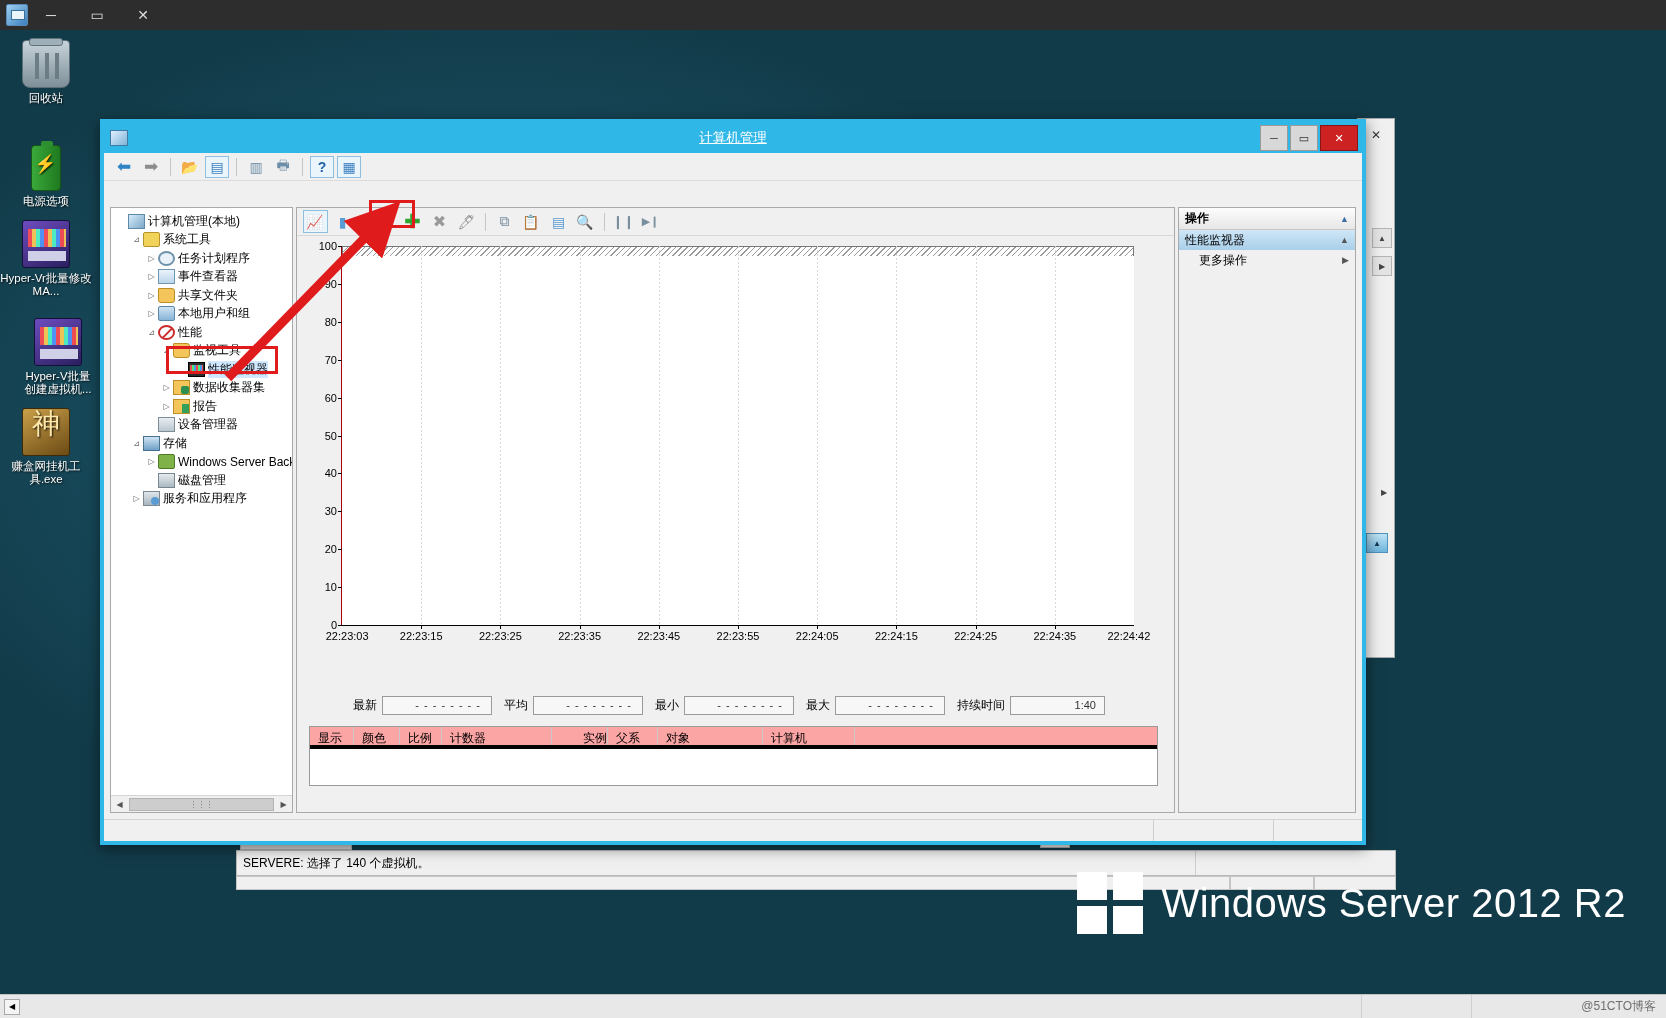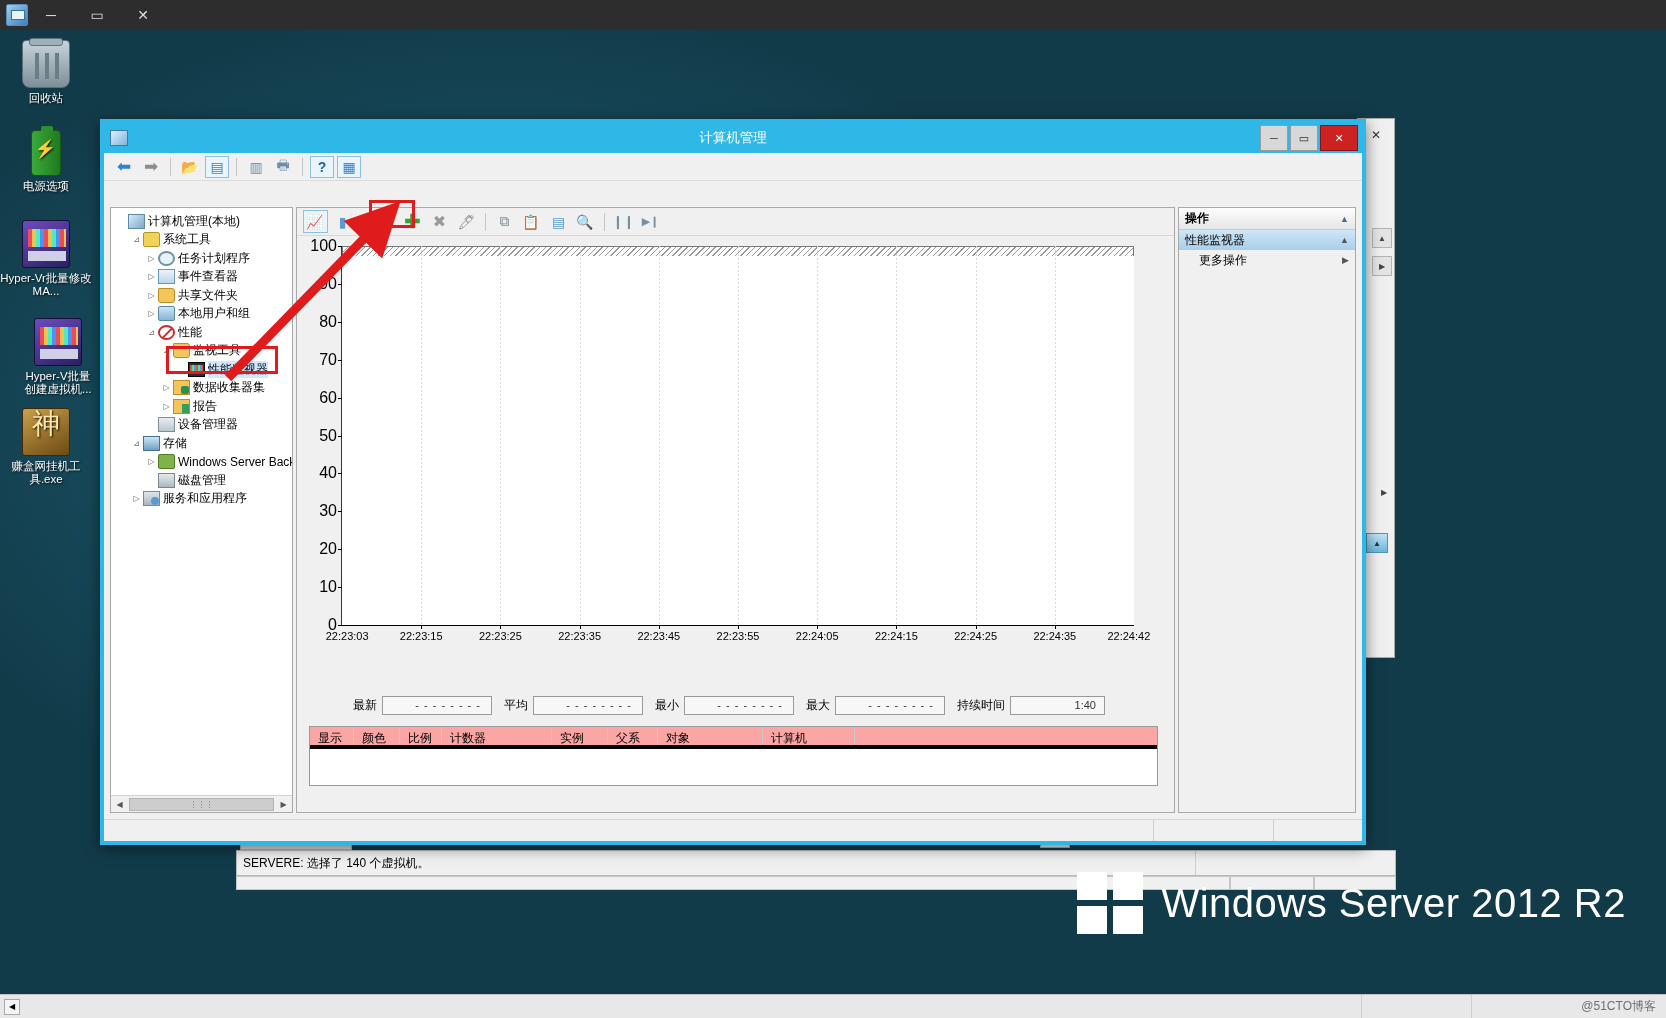--- a/index.html
+++ b/index.html
@@ -104,21 +104,21 @@
     height:30px; background:#2fb7e8; color:#fff;
     display:flex; align-items:center; position:relative;
   }
   #cm-titlebar .cm-icon{
     width:18px; height:16px; margin-left:6px; flex:none;
     background:linear-gradient(135deg,#dfefff,#7fb4d8);
     border:1px solid #3f7ba5;
   }
   #cm-title-text{
     position:absolute; left:0; right:0; text-align:center;
-    font-size:13.5px; color:#fff; pointer-events:none;
+    font-size:13.5px; color:#fff; pointer-events:none;text-decoration:underline;
   }
   .cm-wbtns{ margin-left:auto; display:flex; height:26px; align-items:stretch; z-index:2;}
   .cm-wbtn{
     width:28px; display:flex; align-items:center; justify-content:center;
     background:#d8d8d8; color:#333; border:1px solid #9a9a9a; margin-right:2px;
     font-size:11px;
   }
   .cm-wbtn.close{ background:#cc2222; color:#fff; border-color:#8a1414; margin-right:4px; width:38px;}
 
   
@@ -222,21 +222,21 @@
   #plot{
     position:absolute; left:38px; top:4px; right:32px; bottom:56px;
     background:#fff; border-left:1px solid #a00; border-bottom:1px solid #000;
   }
   #plot-hatch{
     position:absolute; left:0; top:0; right:0; height:10px;
     background:repeating-linear-gradient(135deg,#fff 0 3px,#999 3px 4px);
     border:1px solid #777; border-bottom:none;
   }
   .ylabel{
-    position:absolute; right:100%; margin-right:5px; font-size:16px; color:#000;
+    position:absolute; right:100%; margin-right:5px; font-size:11px; color:#000;
     transform:translateY(-50%); white-space:nowrap;
   }
   .ytick{ position:absolute; left:-4px; width:4px; height:1px; background:#000; }
   .xtickmark{ position:absolute; bottom:-4px; width:1px; height:4px; background:#000; }
   .xgridline{ position:absolute; top:0; bottom:0; width:1px;
     background:repeating-linear-gradient(#d9d9d9 0 2px, transparent 2px 4px); }
   .xlabel{
     position:absolute; top:100%; margin-top:5px; font-size:11px; color:#000;
     transform:translateX(-50%); white-space:nowrap;
   }
@@ -261,21 +261,21 @@
     border:1px solid #9a9a9a; background:#fff;
   }
   #legend-head{
     display:flex; height:22px; background:#fca5a5; border-bottom:4px solid #000000;
     font-size:12px;
   }
   #legend-head div{
     border-right:1px solid #c9c9c9; padding:3px 0 0 8px; white-space:nowrap; overflow:hidden;
   }
   .lc-show{ width:44px; } .lc-color{ width:46px; } .lc-scale{ width:42px; }
-  .lc-counter{ width:110px; } .lc-instance{ width:56px; } .lc-parent{ width:50px; }
+  .lc-counter{ width:110px; } .lc-instance{ width:56px;text-align:right; } .lc-parent{ width:50px; }
   .lc-object{ width:105px; } .lc-computer{ width:92px; } .lc-rest{ flex:1; border-right:none!important; }
 
   
   #cm-actions{
     width:178px; margin:4px 6px 4px 3px; background:#f0f0f0;
     border:1px solid #a9a9a9;
   }
   #act-head{
     height:22px; background:linear-gradient(#fdfdfd,#e6e6e6);
     border-bottom:1px solid #c9c9c9; display:flex; align-items:center;
@@ -390,21 +390,21 @@
       <div class="rdp-btn close">✕</div>
     </div>
   </div>
 
   <div id="desktop">
 
     <div class="desk-icon" style="left:0px;top:10px;">
       <div class="glyph ico-recycle"></div>
       <div>回收站</div>
     </div>
-    <div class="desk-icon" style="left:0px;top:98px;text-align:center;">
+    <div class="desk-icon" style="left:0px;top:113px;text-align:center;">
       <div class="glyph">
         <div class="ico-power" style="position:absolute;left:9px;"></div>
       </div>
       <div>电源选项</div>
     </div>
     <div class="desk-icon" style="left:0px;top:190px;">
       <div class="glyph ico-app"></div>
       <div>Hyper-Vr批量修改MA...</div>
     </div>
     <div class="desk-icon" style="left:0px;top:288px;padding-left:24px;">

